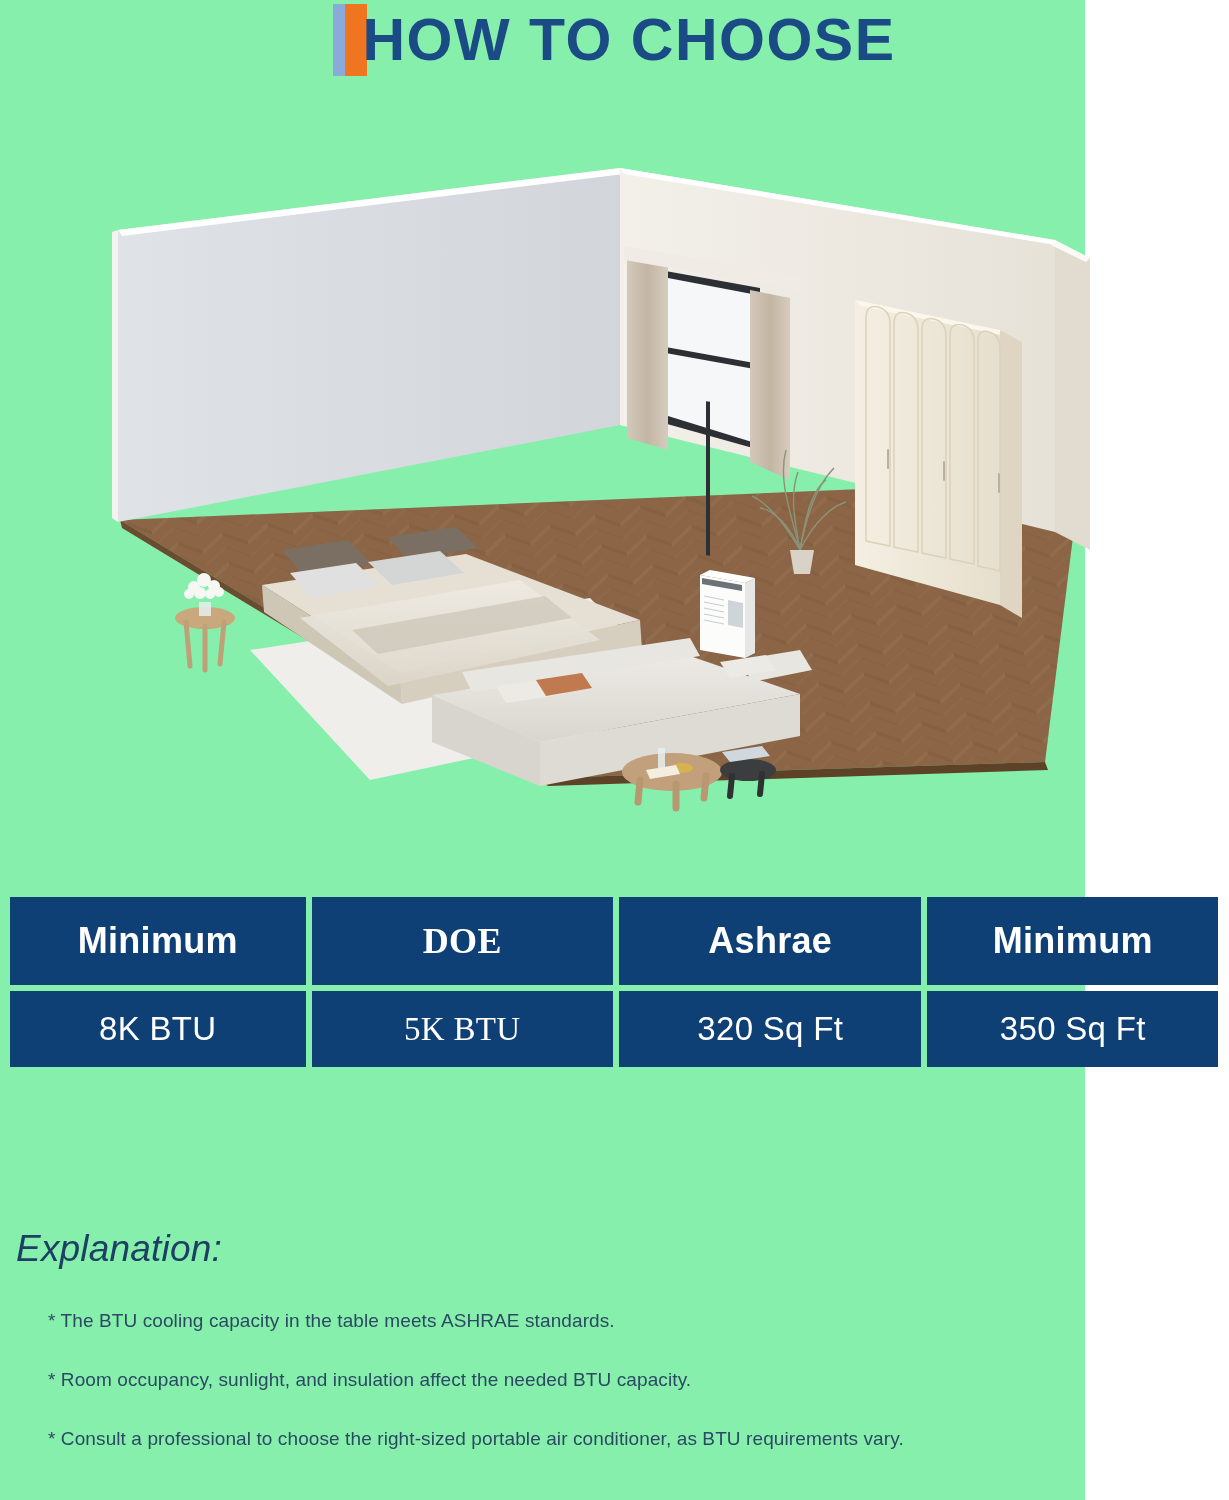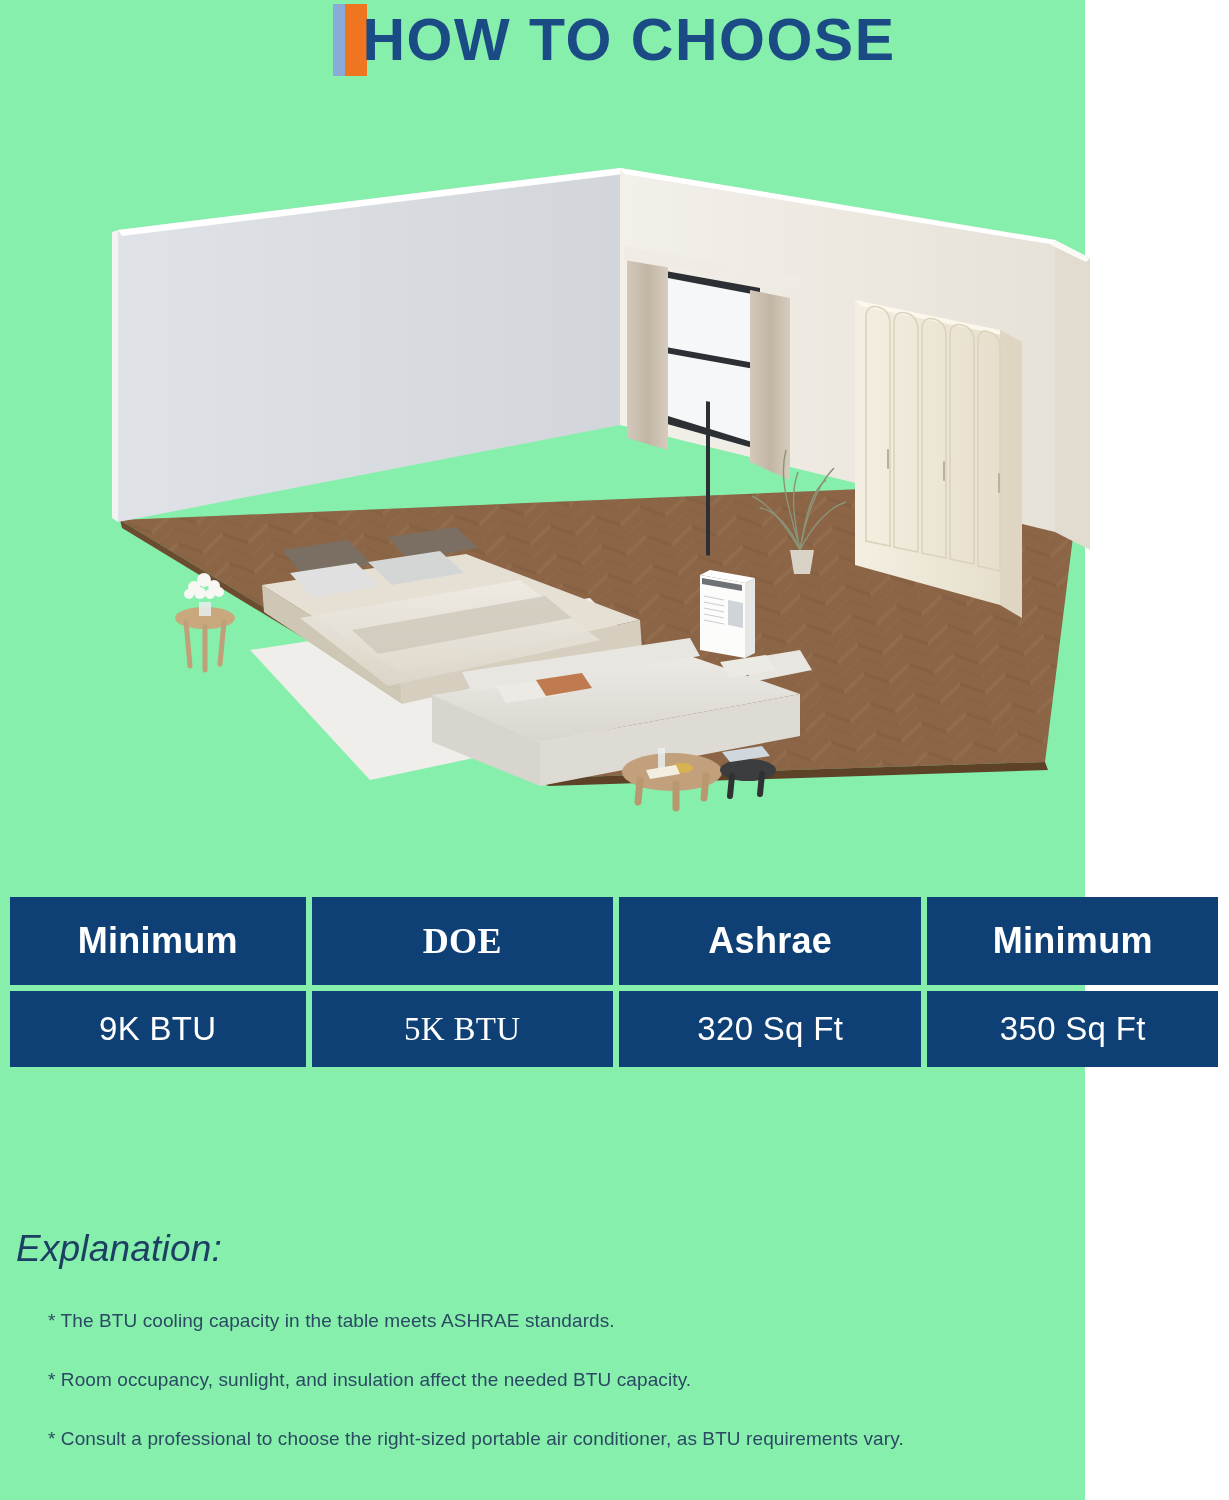--- a/index.html
+++ b/index.html
@@ -264,21 +264,21 @@
   </div>
 
   <div class="spec-table">
     <div class="spec-row head">
       <div class="spec-cell c0">Minimum</div>
       <div class="spec-cell c1">DOE</div>
       <div class="spec-cell c2">Ashrae</div>
       <div class="spec-cell c3">Minimum</div>
     </div>
     <div class="spec-row body">
-      <div class="spec-cell c0">9K BTU</div>
+      <div class="spec-cell c0">8K BTU</div>
       <div class="spec-cell c1">5K BTU</div>
       <div class="spec-cell c2">320 Sq Ft</div>
       <div class="spec-cell c3">350 Sq Ft</div>
     </div>
   </div>
 
   <div class="explanation">
     <div class="exp-title">Explanation:</div>
     <div class="exp-line">* The BTU cooling capacity in the table meets ASHRAE standards.</div>
     <div class="exp-line">* Room occupancy, sunlight, and insulation affect the needed BTU capacity.</div>

